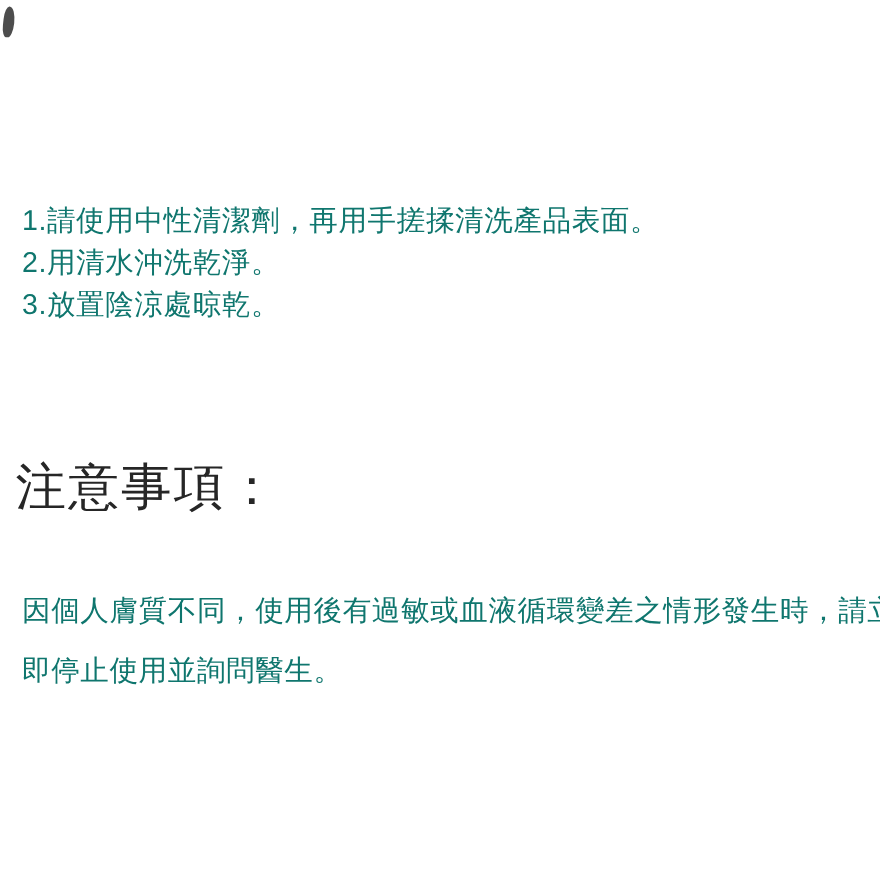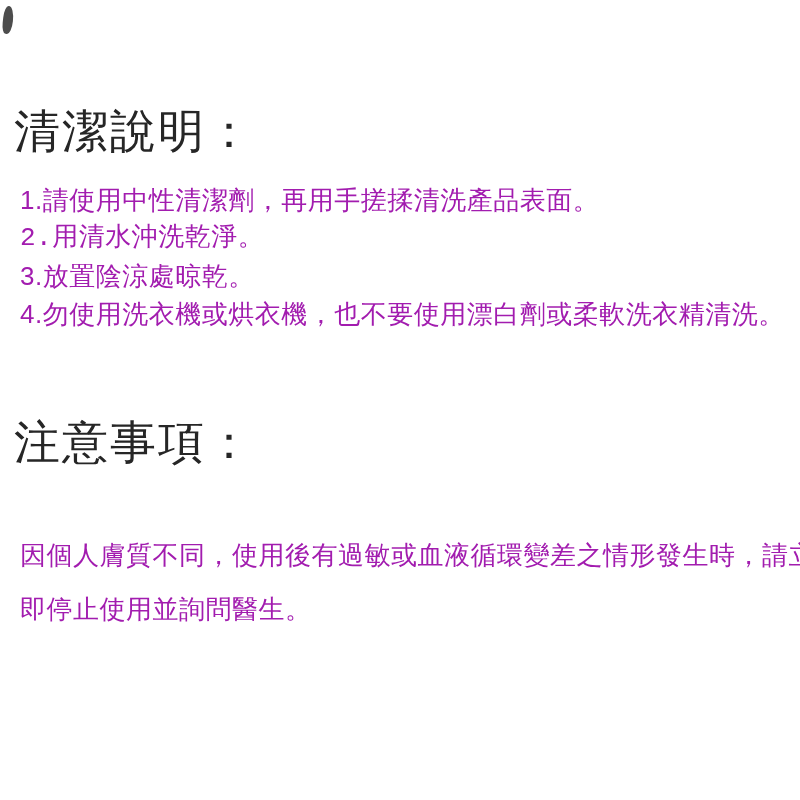--- a/index.html
+++ b/index.html
@@ -39,49 +39,47 @@
     white-space: nowrap;
   }
   .heading-1 { top: 106px; }
   .heading-2 { top: 418px; font-family: Liberation Serif, serif; }
   .body-line {
     position: absolute;
     left: 20px;
     margin: 0;
     font-size: 26px;
     font-weight: 400;
-    color: #a21caf;
+    color: #0f766e;
     line-height: 1.2;
     letter-spacing: 0.5px;
     white-space: nowrap;
   }
   .step-1 { top: 185px; }
-  .step-2 { top: 223px; font-family: Liberation Mono, monospace; }
+  .step-2 { top: 223px; }
   .step-3 { top: 261px; }
   .step-4 { top: 299px; }
   .note-1 { top: 502px; }
   .note-2 { top: 540px; }
   .note-3 { top: 582px; margin-top: 12px; }
 </style>
 </head>
 <body>
 
 <div class="page">
 
   <span class="corner-mark"></span>
 
-  <h1 class="heading heading-1">清潔說明：</h1>
 
   <p class="body-line step-1">1.請使用中性清潔劑，再用手搓揉清洗產品表面。</p>
 
   <p class="body-line step-2">2.用清水沖洗乾淨。</p>
 
   <p class="body-line step-3">3.放置陰涼處晾乾。</p>
 
-  <p class="body-line step-4">4.勿使用洗衣機或烘衣機，也不要使用漂白劑或柔軟洗衣精清洗。</p>
 
   <h1 class="heading heading-2">注意事項：</h1>
 
 
   <p class="body-line note-2">因個人膚質不同，使用後有過敏或血液循環變差之情形發生時，請立</p>
 
   <p class="body-line note-3">即停止使用並詢問醫生。</p>
 
 </div>
 

